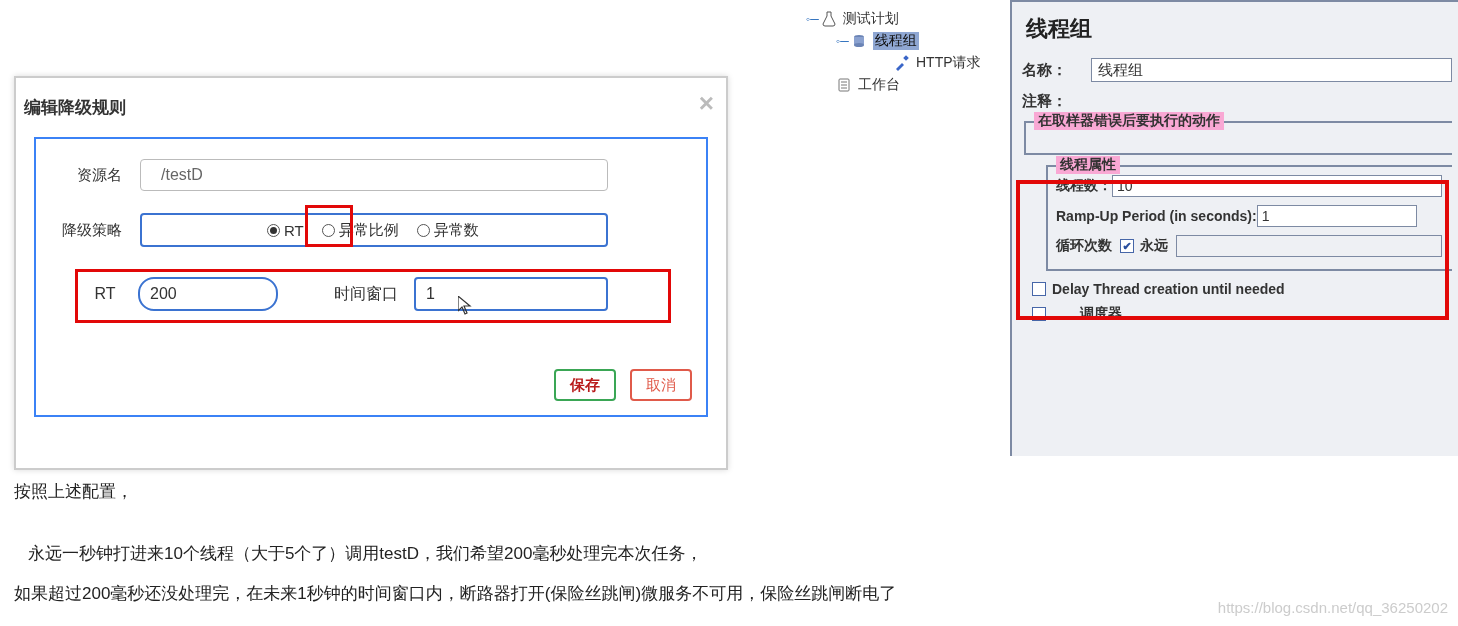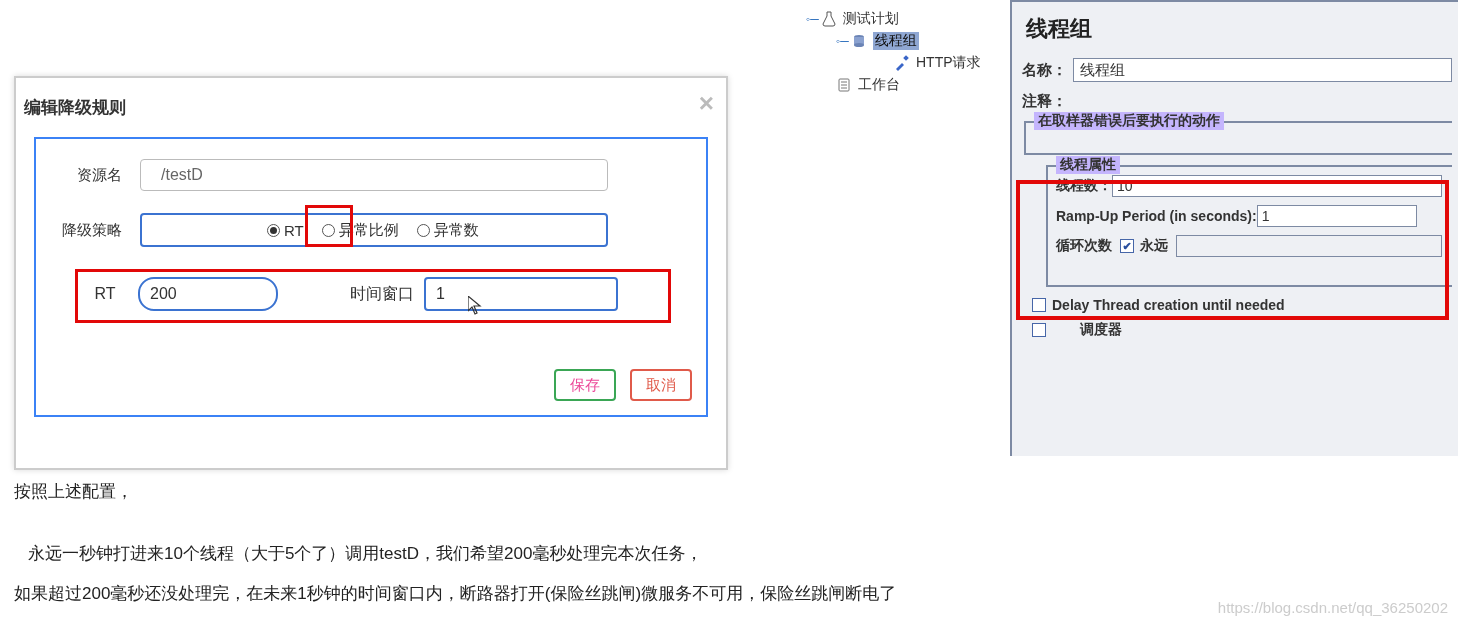--- a/index.html
+++ b/index.html
@@ -130,23 +130,22 @@
       border: 2px solid #3b73d1;
       border-radius: 16px;
       padding: 0 10px;
       font-size: 16px;
       display: flex;
       align-items: center;
     }
     .inner-spacer { width: 56px; }
     .inner-label2 {
       width: 80px;
-      text-align: right;
+      text-align: left;
       font-size: 16px;
-      margin-right: 10px;
     }
     .input-ts {
       width: 194px;
       height: 34px;
       border: 2px solid #3b73d1;
       border-radius: 4px;
       padding: 0 10px;
       font-size: 16px;
       display: flex;
       align-items: center;
@@ -168,21 +167,21 @@
     }
     .btn {
       height: 32px;
       padding: 0 14px;
       border-radius: 4px;
       font-size: 15px;
       display: flex;
       align-items: center;
       cursor: pointer;
     }
-    .btn-save { border: 2px solid #3aa655; color: #ec4899; background: #fff; }
+    .btn-save { border: 2px solid #3aa655; color: #b91c1c; background: #fff; font-weight: bold; }
     .btn-cancel { border: 2px solid #e05a4a; color: #e05a4a; background: #fff; }
 
     
     .right-area {
       position: absolute;
       top: 0;
       left: 800px;
       width: 660px;
       height: 460px;
     }
@@ -222,21 +221,21 @@
       font-weight: bold;
       color: #222;
       margin: 6px 0 14px 4px;
     }
     .rp-row {
       display: flex;
       align-items: center;
       margin-bottom: 10px;
       font-weight: bold;
     }
-    .rp-lbl { font-size: 15px; margin-right: 6px; }
+    .rp-lbl { font-size: 15px; margin-right: 24px; }
     .rp-input {
       flex: 1;
       min-width: 60px;
       height: 24px;
       border: 1.5px solid #7d8aa3;
       background: #fff;
       padding: 0 6px;
       font-size: 15px;
       font-weight: normal;
       display: flex;
@@ -247,30 +246,30 @@
       border: 2px solid #7d8aa3;
       margin: 6px 6px 10px 2px;
       padding: 8px 8px 6px 8px;
       position: relative;
       border-right: none;
     }
     .fieldset-legend {
       position: absolute;
       top: -11px;
       left: 8px;
-      background: #c4b5fd;
+      background: #f9a8d4;
       padding: 0 4px;
       font-weight: bold;
       font-size: 14px;
     }
     .error-actions {
       height: 34px;
     }
     .thread-props {
-      padding-bottom: 20px;
+      padding-bottom: 4px;
       margin-left: 24px;
     }
     .tp-row {
       display: flex;
       align-items: center;
       margin-bottom: 8px;
       font-weight: bold;
       font-size: 14px;
     }
     .tp-input {

